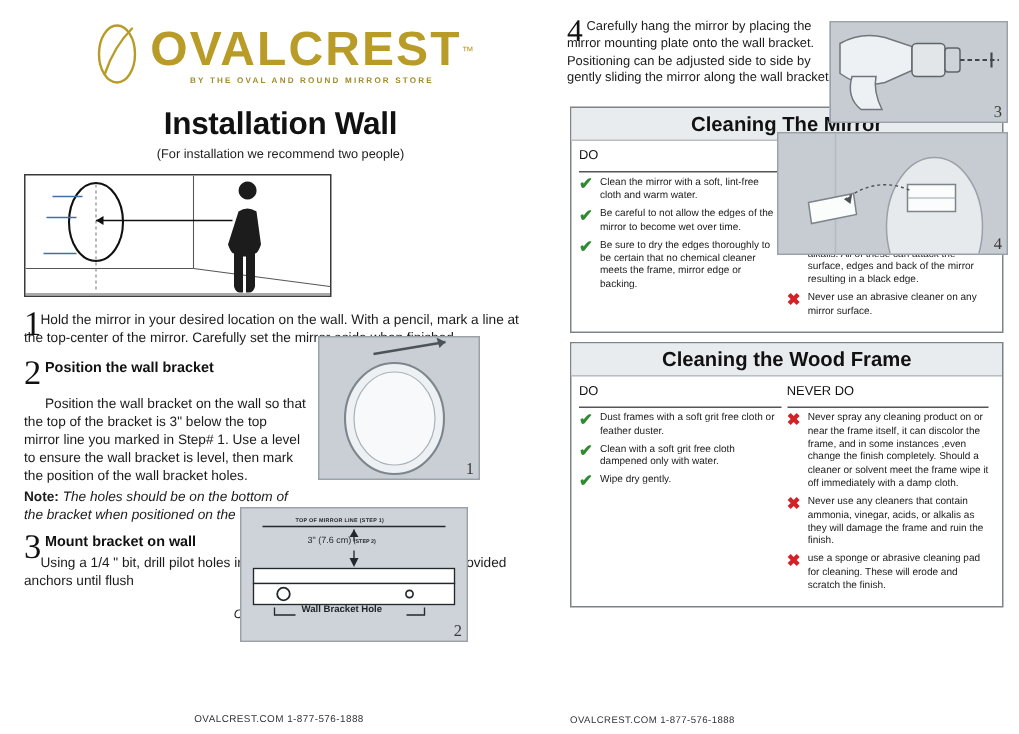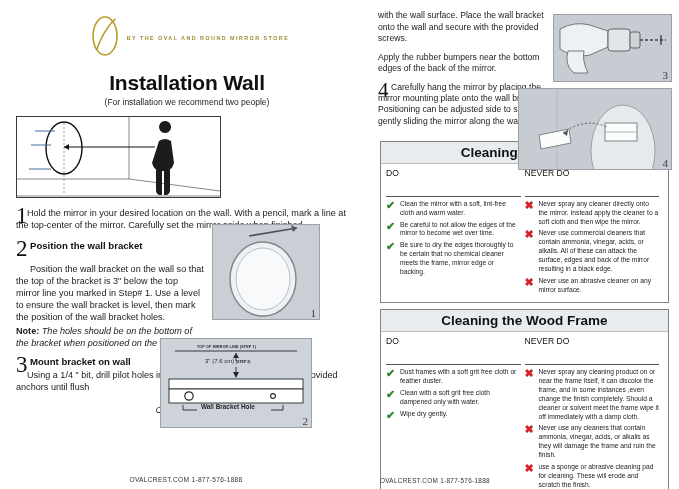--- a/index.html
+++ b/index.html
@@ -80,21 +80,21 @@
   .ph4 { left: 518px; top: 88px; width: 154px; height: 82px; }
 
   
   .panel { border: 1px solid #7d8488; background: #ffffff; margin: 0 2px 6px 2px; }
   .panel-title { background: #e9ecef; text-align: center; font-size: 13.5px;
                  font-weight: bold; padding: 3px 0 3px; color: #111;
                  border-bottom: 1px solid #b9bec2; }
   .panel-cols { display: flex; padding: 4px 5px 5px 5px; }
   .pcol { width: 50%; padding-right: 4px; }
   .pcol-head { font-size: 8.6px; color: #111; border-bottom: 1px solid #555;
-               padding-bottom: 18px; margin-bottom: 3px; }
+               padding-bottom: 6px; margin-bottom: 3px; }
   .tip { display: flex; align-items: flex-start; margin-bottom: 3px; }
   .tip .glyph { flex: 0 0 11px; font-size: 11px; line-height: 1; margin-right: 3px; }
   .check { color: #2e8b32; font-weight: bold; }
   .cross { color: #d42127; font-weight: bold; }
   .tip .txt { font-size: 6.7px; line-height: 1.32; color: #1b1b1b; }
 
   .footer-right { position: absolute; bottom: 5px; left: 8px;
                   font-size: 6.4px; letter-spacing: .3px; color: #333; }
   .divider { position: absolute; left: 372px; top: 0; width: 1px; height: 489px; background: #ffffff; }
 </style>
@@ -104,20 +104,23 @@
 <div class="page">
 
   <div class="col-left">
 
     <div class="logo-row">
       <svg class="logo-mark" viewBox="0 0 40 42">
         <ellipse cx="20" cy="21" rx="12" ry="19" fill="none" stroke="#b99c28" stroke-width="1.6"></ellipse>
         <path d="M30 4 C22 12, 16 22, 12 34" fill="none" stroke="#b99c28" stroke-width="1.6" stroke-linecap="round"></path>
       </svg>
       <div class="logo-text-wrap">
+        <div>
+          <span class="logo-word">OVALCREST</span><span class="logo-tm">™</span>
+        </div>
         <div class="logo-sub">BY THE OVAL AND ROUND MIRROR STORE</div>
       </div>
     </div>
 
     <div class="title">Installation Wall</div>
     <div class="subtitle">(For installation we recommend two people)</div>
 
     <div class="wall-wrap">
       <div class="wall-box">
         <svg width="203" height="80" viewBox="0 0 203 80">
@@ -200,24 +203,20 @@
       <div class="photo-num">2</div>
     </div>
 
     <div class="footer-left">OVALCREST.COM   1-877-576-1888</div>
   </div>
 
   <div class="divider"></div>
 
   <div class="col-right">
 
-    <div class="rtext">
-      <p>with the wall surface. Place the wall bracket onto the wall and secure with the provided screws.</p>
-      <p>Apply the rubber bumpers near the bottom edges of the back of the mirror.</p>
-    </div>
 
     <div class="step r-step">
       <div class="step-num">4</div>
       <div class="step-body" style="text-indent:13px;">Carefully hang the mirror by placing the mirror mounting plate onto the wall bracket. Positioning can be adjusted side to side by gently sliding the mirror along the wall bracket.</div>
     </div>
 
     <div class="panel" style="margin-top:14px;">
       <div class="panel-title">Cleaning The Mirror</div>
       <div class="panel-cols">
         <div class="pcol">

